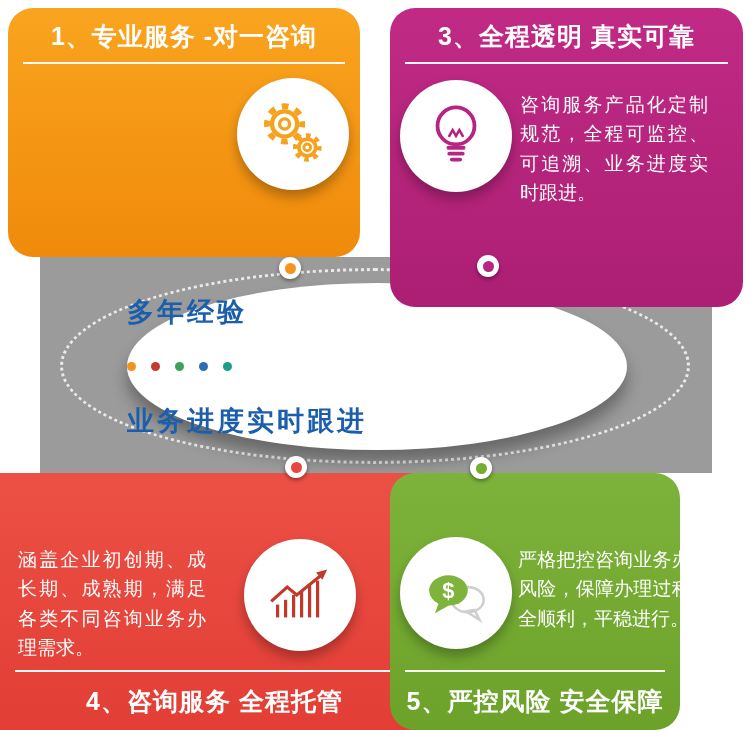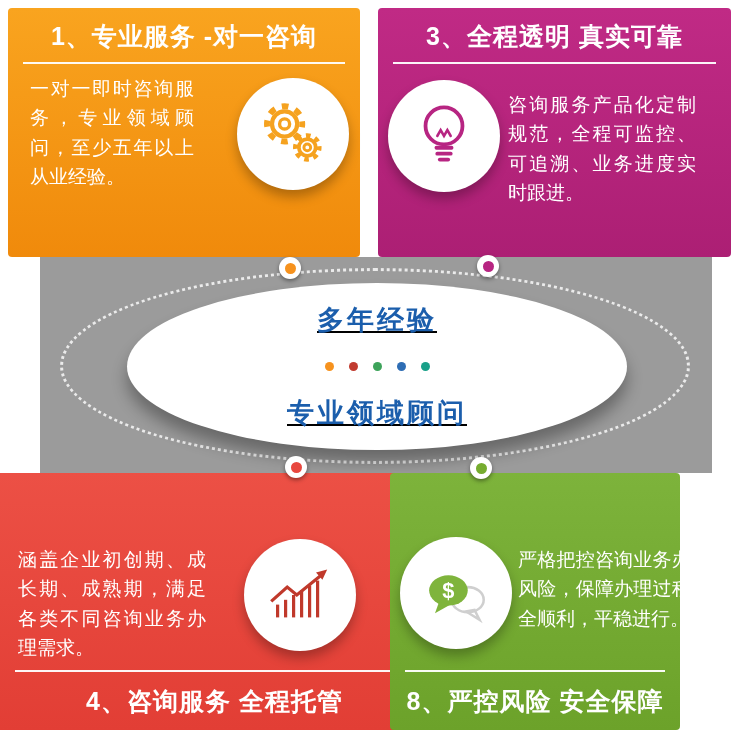--- a/index.html
+++ b/index.html
@@ -7,40 +7,40 @@
   body { font-family:"Liberation Sans","DejaVu Sans",sans-serif; }
 
   .stage { position:relative; width:750px; height:730px; background:#ffffff; overflow:hidden; }
 
   
   .band { position:absolute; left:40px; top:257px; width:672px; height:216px; background:#9B9B9B; }
   .orbit { position:absolute; left:60px; top:268px; width:630px; height:196px;
            border:3px dotted rgba(255,255,255,.8); border-radius:50%; }
   .oval { position:absolute; left:127px; top:283px; width:500px; height:167px; background:#ffffff;
           border-radius:50%; box-shadow:0 12px 16px rgba(0,0,0,.33);
-          display:flex; flex-direction:column; align-items:center; justify-content:center; gap:24px;text-decoration:underline; }
+          display:flex; flex-direction:column; justify-content:center; gap:32px; }
   .oval .cline { font-size:27px; font-weight:bold; color:#1B5EAC; letter-spacing:3px; }
   .dots { display:flex; gap:15px; }
   .dots i { width:9px; height:9px; border-radius:50%; display:block; }
 
   
   .node { position:absolute; width:22px; height:22px; background:#ffffff; border-radius:50%;
           box-shadow:0 2px 4px rgba(0,0,0,.4); display:flex; align-items:center; justify-content:center; }
   .node i { width:11px; height:11px; border-radius:50%; display:block; }
 
   
-  .card { position:absolute; color:#ffffff; border-radius:4px; }
+  .card { position:absolute; color:#ffffff; border-radius:25px; }
   .card .title { position:absolute; left:0; right:0; text-align:center; font-size:25px; font-weight:bold; letter-spacing:1px; }
   .card .rule { position:absolute; left:15px; right:15px; height:2px; background:rgba(255,255,255,.95); }
   .card .body { position:absolute; font-size:19px; line-height:1.55; text-align:justify; }
   .iconwrap { position:absolute; width:112px; height:112px; background:#ffffff; border-radius:50%;
               box-shadow:0 7px 12px rgba(0,0,0,.28); display:flex; align-items:center; justify-content:center; }
 
   .card1 { left:8px;   top:8px;   width:352px; height:249px; background:linear-gradient(180deg,#F9A41F,#F08A0B); }
-  .card3 { left:378px; top:8px;   width:353px; height:249px; background:linear-gradient(180deg,#C02A85,#AC1F74); }
+  .card3 { left:390px; top:8px;   width:353px; height:299px; background:linear-gradient(180deg,#C02A85,#AC1F74); }
   .card2 { left:0;     top:473px; width:429px; height:257px; background:linear-gradient(180deg,#EC5045,#E23E35); border-radius:0 14px 14px 0; }
   .card4 { left:390px; top:473px; width:290px; height:257px; background:linear-gradient(180deg,#7DB33B,#6CA22A); }
 
   .card1 .title, .card3 .title { top:12px; }
   .card1 .rule,  .card3 .rule  { top:54px; }
   .card2 .title, .card4 .title { bottom:12px; }
   .card2 .rule,  .card4 .rule  { bottom:58px; }
 
   .card1 .body { left:22px;  top:66px; width:164px; }
   .card3 .body { left:130px; top:66px; width:188px;margin-top:16px; }
@@ -61,27 +61,26 @@
   <div class="orbit"></div>
   <div class="oval">
     <div class="cline">多年经验</div>
     <div class="dots">
       <i style="background-color: rgb(246, 146, 30);"></i>
       <i style="background-color: rgb(193, 59, 47);"></i>
       <i style="background-color: rgb(61, 163, 90);"></i>
       <i style="background-color: rgb(46, 109, 180);"></i>
       <i style="background-color: rgb(25, 160, 137);"></i>
     </div>
-    <div class="cline">专业领域顾问</div>
+    <div class="cline">业务进度实时跟进</div>
   </div>
 
   <div class="card card1">
     <div class="title">1、专业服务 -对一咨询</div>
     <div class="rule"></div>
-    <div class="body">一对一即时咨询服务，专业领域顾问，至少五年以上从业经验。</div>
     <div class="iconwrap">
       <svg width="84" height="84" viewBox="0 0 100 100">
         <g fill="none" stroke="#F5A21F">
           <circle cx="40" cy="38" r="21" stroke-width="7" stroke-dasharray="8 8.49" stroke-dashoffset="4"></circle>
           <circle cx="40" cy="38" r="15" stroke-width="5"></circle>
           <circle cx="40" cy="38" r="6" stroke-width="4"></circle>
           <circle cx="67" cy="66" r="14" stroke-width="6" stroke-dasharray="5.5 5.49" stroke-dashoffset="2"></circle>
           <circle cx="67" cy="66" r="10" stroke-width="4.5"></circle>
           <circle cx="67" cy="66" r="4" stroke-width="3.5"></circle>
         </g>
@@ -131,21 +130,21 @@
     <div class="iconwrap">
       <svg width="84" height="84" viewBox="0 0 100 100">
         <ellipse cx="64" cy="58" rx="19" ry="15" fill="none" stroke="#CFCFCF" stroke-width="3"></ellipse>
         <polygon points="72,70 78,82 62,72" fill="none" stroke="#CFCFCF" stroke-width="3"></polygon>
         <ellipse cx="41" cy="47" rx="23" ry="18" fill="#7FB43C"></ellipse>
         <polygon points="30,60 25,74 43,64" fill="#7FB43C"></polygon>
         <text x="41" y="56" font-size="26" font-weight="bold" fill="#ffffff" text-anchor="middle" font-family="Liberation Sans, sans-serif">$</text>
       </svg>
     </div>
     <div class="rule"></div>
-    <div class="title">8、严控风险 安全保障</div>
+    <div class="title">5、严控风险 安全保障</div>
   </div>
 
   <div class="node" style="left:279px; top:257px;">
     <i style="background-color: rgb(246, 146, 30);"></i>
   </div>
   <div class="node" style="left:477px; top:255px;">
     <i style="background-color: rgb(183, 37, 130);"></i>
   </div>
   <div class="node" style="left:285px; top:456px;">
     <i style="background-color: rgb(232, 71, 63);"></i>

